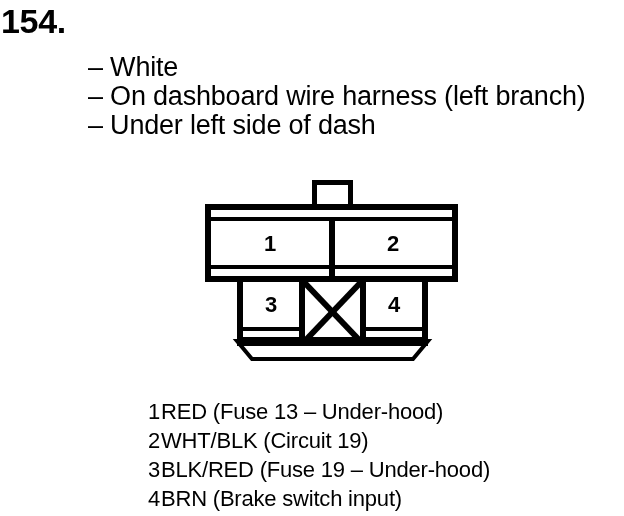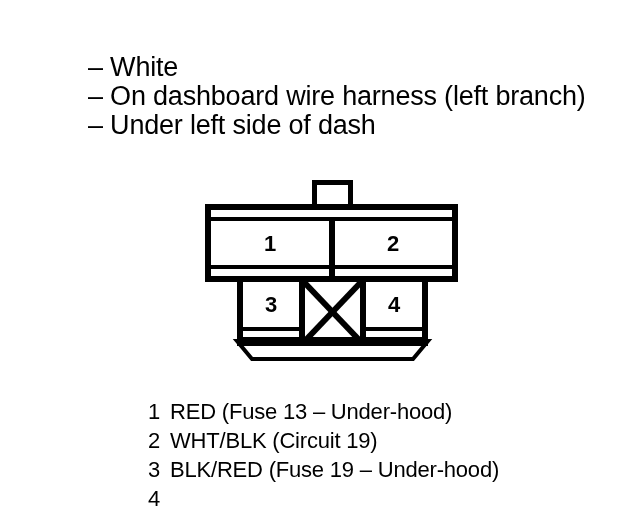--- a/index.html
+++ b/index.html
@@ -38,28 +38,29 @@
 
   
   .legend {
     position: absolute; left: 148px; top: 397px;
     font-size: 22px; line-height: 29px;
     letter-spacing: -0.2px;
     white-space: nowrap;
   }
   .legend-row { display: flex; }
   .legend-pin { display: inline-block; min-width: 13px; }
-  .legend-desc { margin-left: 9px; }
+  .legend-desc { }
 </style>
 </head>
 <body>
 
 <div class="page">
 
   <div class="title-row">
+    <span class="title-num">154.</span>
   </div>
 
   <div class="bullets">
     <div class="bullet">– White</div>
     <div class="bullet">– On dashboard wire harness (left branch)</div>
     <div class="bullet">– Under left side of dash</div>
   </div>
 
   <svg class="connector-svg" width="274" height="188" viewBox="0 0 274 188" aria-hidden="true">
     <g stroke="#000000" fill="#ffffff">
@@ -106,16 +107,17 @@
     <div class="legend-row">
       <span class="legend-pin">2</span>
       <span class="legend-desc">WHT/BLK (Circuit 19)</span>
     </div>
     <div class="legend-row">
       <span class="legend-pin">3</span>
       <span class="legend-desc">BLK/RED (Fuse 19 – Under-hood)</span>
     </div>
     <div class="legend-row">
       <span class="legend-pin">4</span>
+      <span class="legend-desc">BRN (Brake switch input)</span>
     </div>
   </div>
 
 </div>
 
 </body></html>

